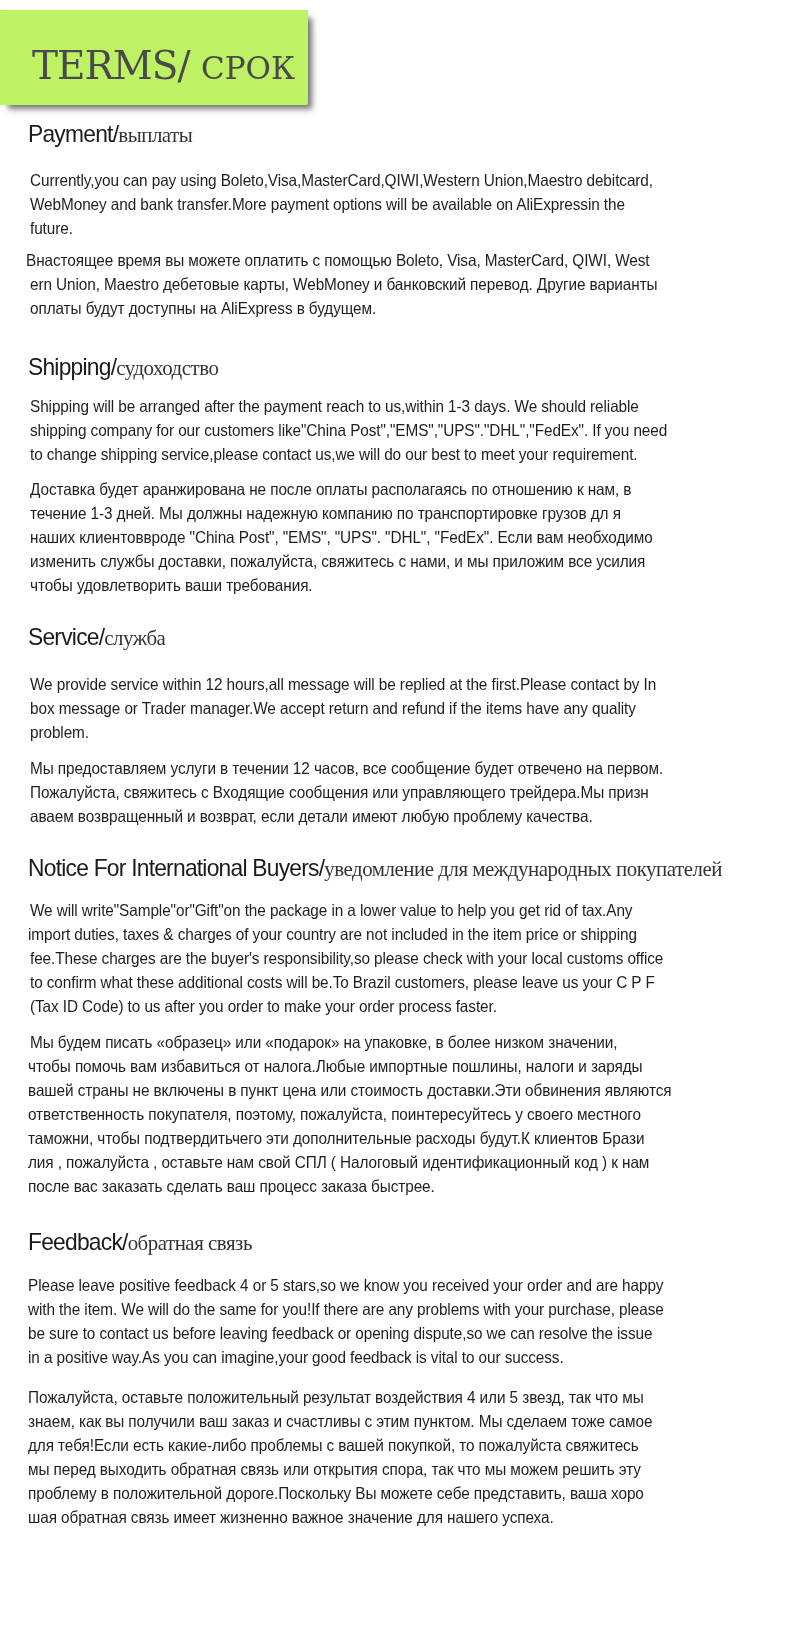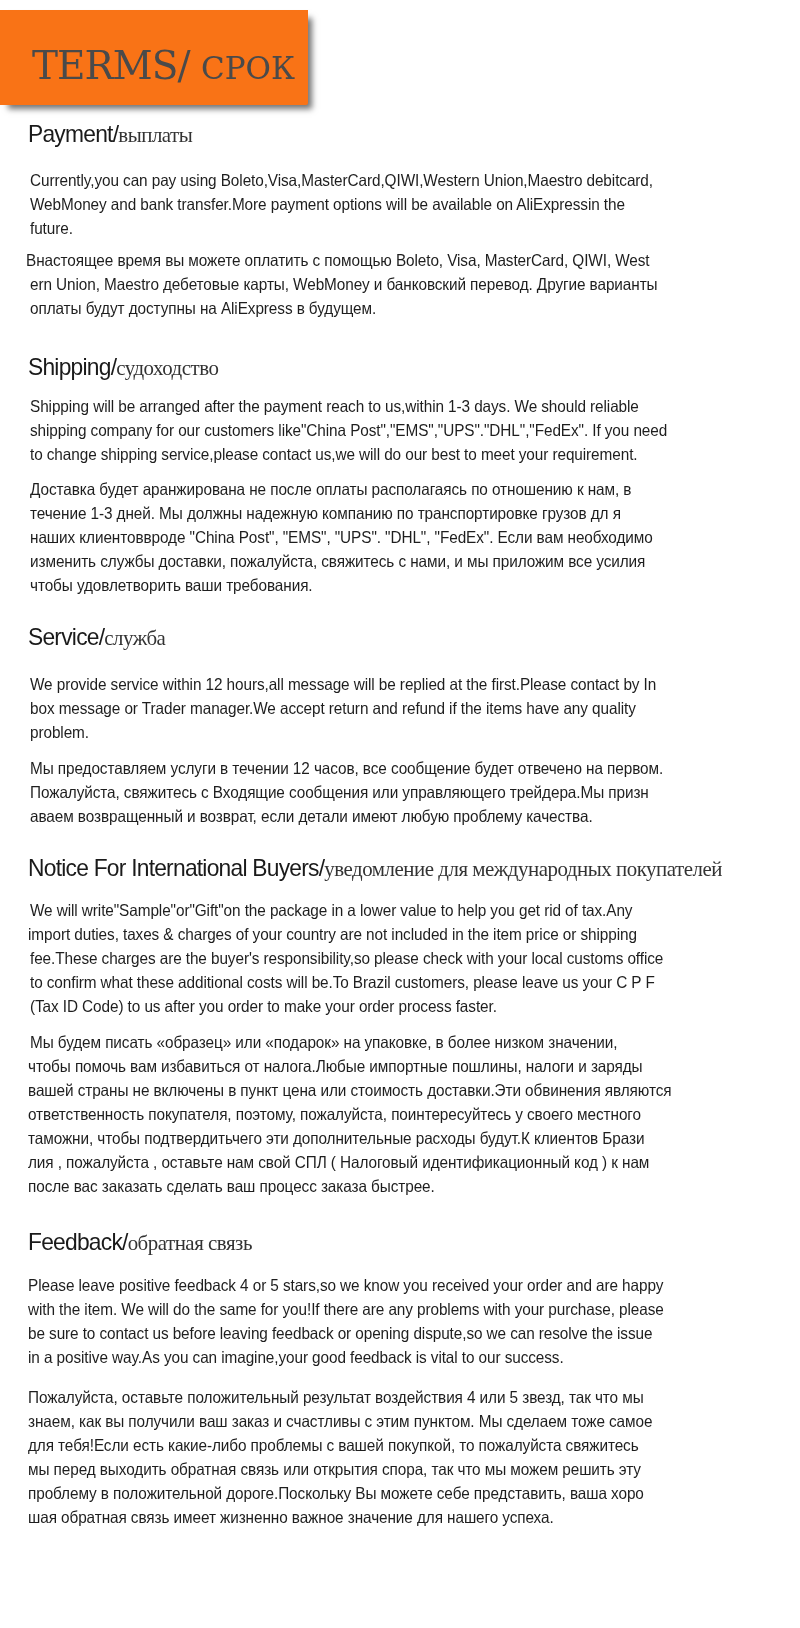--- a/index.html
+++ b/index.html
@@ -1,19 +1,19 @@
 <!DOCTYPE html>
 <html><head>
 <meta charset="utf-8">
 <style>
   html, body { margin: 0; padding: 0; background: #ffffff; }
   body { width: 800px; height: 1628px; position: relative; overflow: hidden; color: #1e1e1e; }
   .card {
     position: absolute; left: 0; top: 10px; width: 308px; height: 95px;
-    background: #f97316;
+    background: #bef264;
     box-shadow: 6px 6px 6px -2px rgba(0,0,0,0.55);
     border-bottom-right-radius: 2px;
   }
   .card-title {
     position: absolute; left: 32px; top: 36px;
     font-family: "DejaVu Serif", "Liberation Serif", serif;
     font-size: 39px; color: #4a4a4a; letter-spacing: -1px; line-height: 1;
     white-space: nowrap;
   }
   .card-title .ru { font-size: 31px; letter-spacing: 0; }

